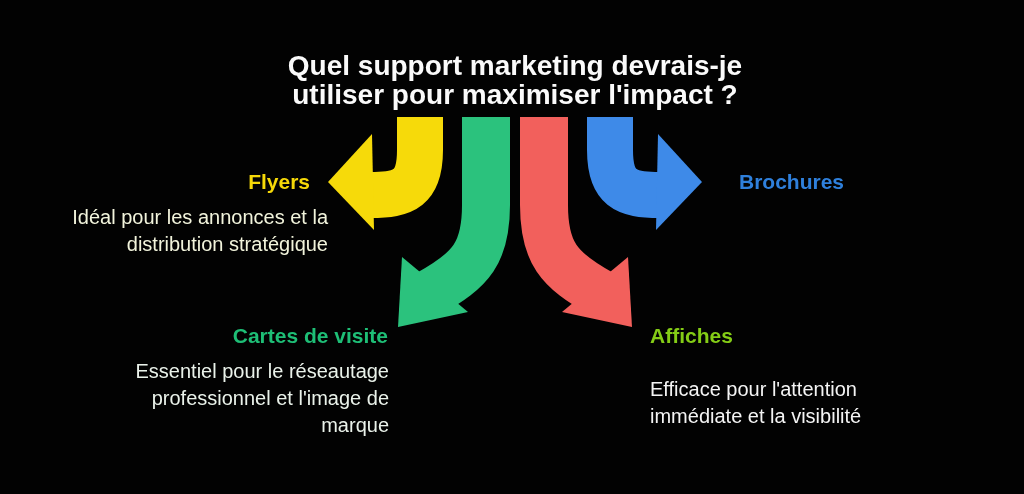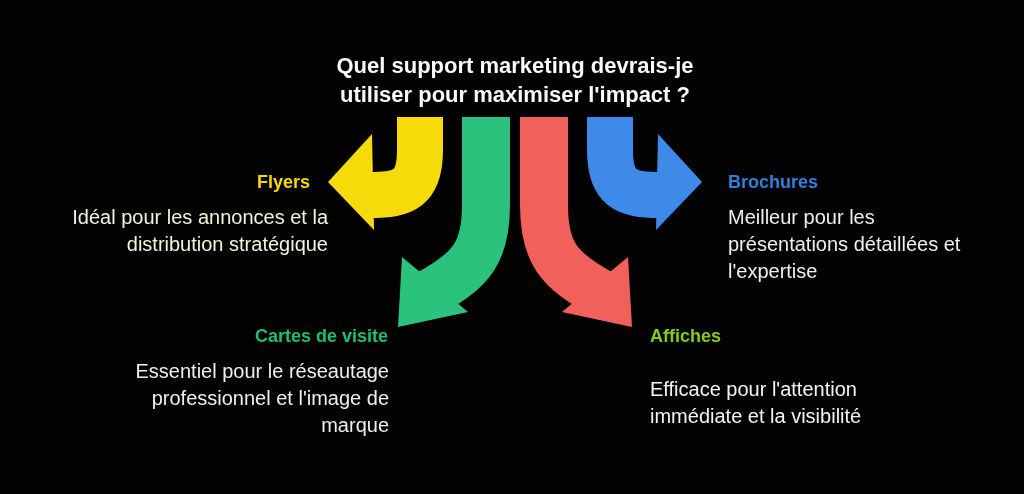--- a/index.html
+++ b/index.html
@@ -15,27 +15,27 @@
     overflow: hidden;
     font-family: "Liberation Sans", sans-serif;
   }
   .abs { position: absolute; }
   #title {
     left: 195px;
     top: 51px;
     width: 640px;
     text-align: center;
     color: #FAFAFA;
-    font-size: 22px;
+    font-size: 28px;
     font-weight: 700;
     line-height: 29px;
     white-space: pre-line;
   }
   .label {
-    font-size: 18px;
+    font-size: 21px;
     font-weight: 700;
     line-height: 24px;
     white-space: nowrap;
   }
   .desc {
     font-size: 20px;
     font-weight: 400;
     line-height: 27px;
     white-space: pre-line;
   }
@@ -90,24 +90,21 @@
     <g>
       <path d="M290 7 L290 40 C290 78 305 85 340 85" stroke-width="46" stroke="#3E8AE8"></path>
       <polygon points="382,72 338,24 336,120" fill="#3E8AE8"></polygon>
     </g>
   </svg>
 
   <div id="flyers-label" class="abs label ralign" style="color: rgb(245, 216, 8);">Flyers</div>
   <div id="flyers-desc" class="abs desc ralign">Idéal pour les annonces et la
 distribution stratégique</div>
 
-  <div id="brochures-label" class="abs label lalign" style="color: rgb(47, 128, 220);">Brochures</div>
-  <div id="brochures-desc" class="abs desc lalign">Meilleur pour les
-présentations détaillées et
-l'expertise</div>
+  <div id="brochures-label" class="abs label lalign" style="color: rgb(47, 128, 220); margin-left: 11px;">Brochures</div>
 
   <div id="cartes-desc" class="abs desc ralign">Essentiel pour le réseautage
 professionnel et l'image de
 marque</div>
   <div id="cartes-label" class="abs label ralign" style="color: rgb(30, 190, 118);">Cartes de visite</div>
 
   <div id="affiches-label" class="abs label lalign" style="color: #84cc16;">Affiches</div>
   <div id="affiches-desc" class="abs desc lalign">Efficace pour l'attention
 immédiate et la visibilité</div>
 

